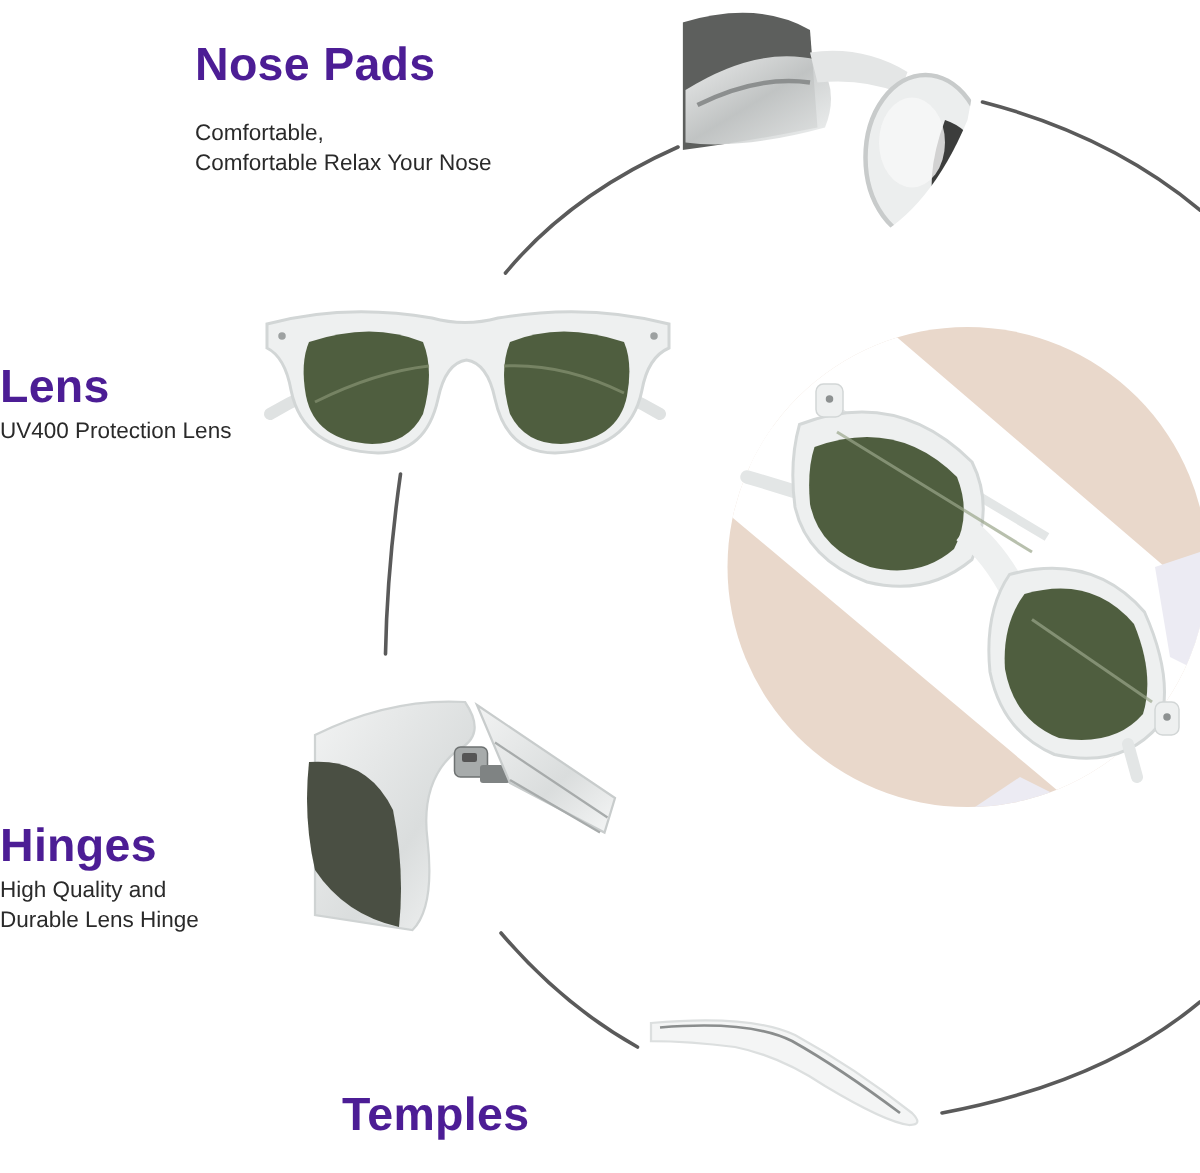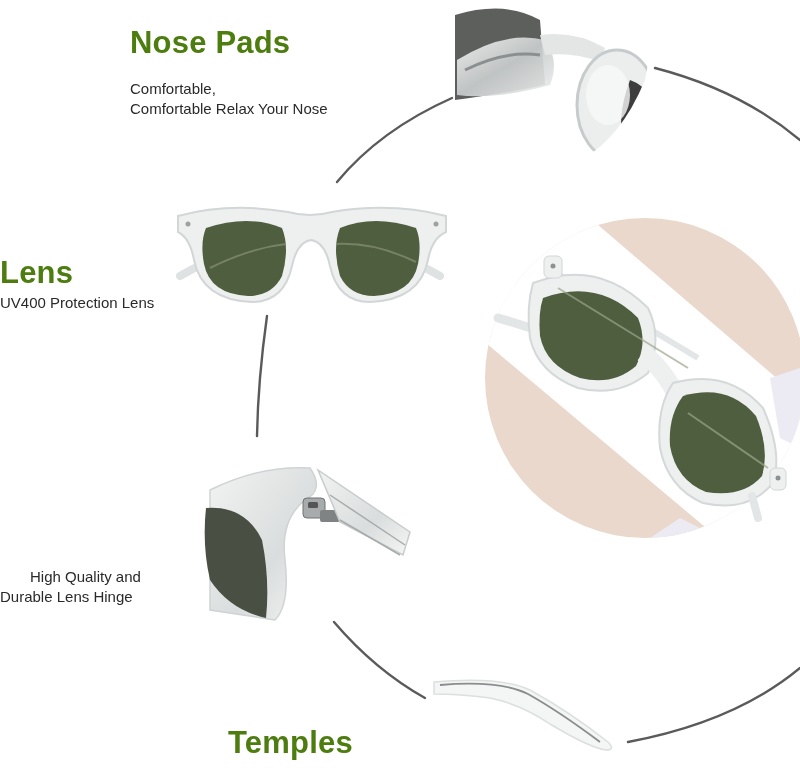--- a/index.html
+++ b/index.html
@@ -4,21 +4,21 @@
 <style>
   html, body { margin: 0; padding: 0; }
   body {
     width: 800px; height: 782px; position: relative; overflow: hidden;
     background: #ffffff;
     font-family: "Liberation Sans", "DejaVu Sans", sans-serif;
     color: #111;
   }
   .abs { position: absolute; }
   .feature-title {
-    font-weight: 700; font-size: 31px; line-height: 34px; color: #4d7c0f;
+    font-weight: 700; font-size: 31px; line-height: 34px; color: #4c1d95;
     letter-spacing: 0.2px; white-space: nowrap;
   }
   .feature-desc {
     font-size: 15px; line-height: 20px; color: #2a2a2a; white-space: nowrap;
   }
   svg { display: block; }
 </style>
 </head>
 <body>
 
@@ -63,21 +63,21 @@
     <path d="M20 70 Q 60 50 95 55" stroke="#8c8f8f" stroke-width="3" fill="none"></path>
 
     <path d="M95 35 Q 130 30 160 48 L 155 62 Q 130 52 100 55 Z" fill="#e4e6e6"></path>
 
     <ellipse cx="172" cy="105" rx="40" ry="55" fill="#eceeee" stroke="#c8cbcb" stroke-width="3"></ellipse>
     <path d="M185 80 Q 215 90 215 140 Q 200 160 180 150 Q 170 120 185 80 Z" fill="#3c3d3c"></path>
     <ellipse cx="163" cy="95" rx="22" ry="30" fill="#f7f8f8" opacity="0.8"></ellipse>
   </g>
 </svg>
 
-<div class="abs" style="left:0;top:256px;">
+<div class="abs" style="left:0;top:241px;">
   <div class="feature-title">Lens</div>
   <div class="feature-desc" style="margin-top:3px;">UV400 Protection Lens</div>
 </div>
 
 <svg class="abs" style="left:170px;top:198px;" width="282" height="112" viewBox="0 0 282 112">
 
   <path d="M10 78 Q 60 48 120 46" stroke="#dfe2e2" stroke-width="8" fill="none" stroke-linecap="round"></path>
   <path d="M270 78 Q 220 48 160 46" stroke="#dfe2e2" stroke-width="8" fill="none" stroke-linecap="round"></path>
 
   <path d="M8 18 Q 60 4 118 14 Q 140 20 162 14 Q 222 4 276 18 L 276 34 Q 262 40 258 62 Q 250 102 200 104 Q 168 104 160 68 Q 155 44 141 42 Q 127 44 122 68 Q 114 104 82 104 Q 32 102 24 62 Q 20 40 8 34 Z" fill="#eef0f0" stroke="#d2d6d6" stroke-width="2"></path>
@@ -127,21 +127,22 @@
     <rect x="56" y="18" width="18" height="22" rx="5" fill="#eef0f0" stroke="#d2d6d6"></rect>
     <circle cx="65" cy="28" r="2.5" fill="#8d9191"></circle>
     <rect x="282" y="230" width="16" height="22" rx="5" fill="#eef0f0" stroke="#d2d6d6"></rect>
     <circle cx="290" cy="240" r="2.5" fill="#8d9191"></circle>
 
     <path d="M264 258 L 270 280" stroke="#e3e6e6" stroke-width="8" stroke-linecap="round"></path>
   </g>
 </svg>
 
 <div class="abs" style="left:0;top:547px;">
-  <div class="feature-desc" style="margin-top:20px;padding-left:30px;">High Quality and</div>
+  <div class="feature-title">Hinges</div>
+  <div class="feature-desc" style="margin-top:3px;">High Quality and</div>
   <div class="feature-desc">Durable Lens Hinge</div>
 </div>
 
 <svg class="abs" style="left:200px;top:460px;" width="220" height="170" viewBox="0 0 220 170">
   <defs>
     <linearGradient id="hgclear" x1="0" y1="0" x2="1" y2="1">
       <stop offset="0" stop-color="#f2f3f3"></stop>
       <stop offset="0.6" stop-color="#dadddd"></stop>
       <stop offset="1" stop-color="#f5f6f6"></stop>
     </linearGradient>

